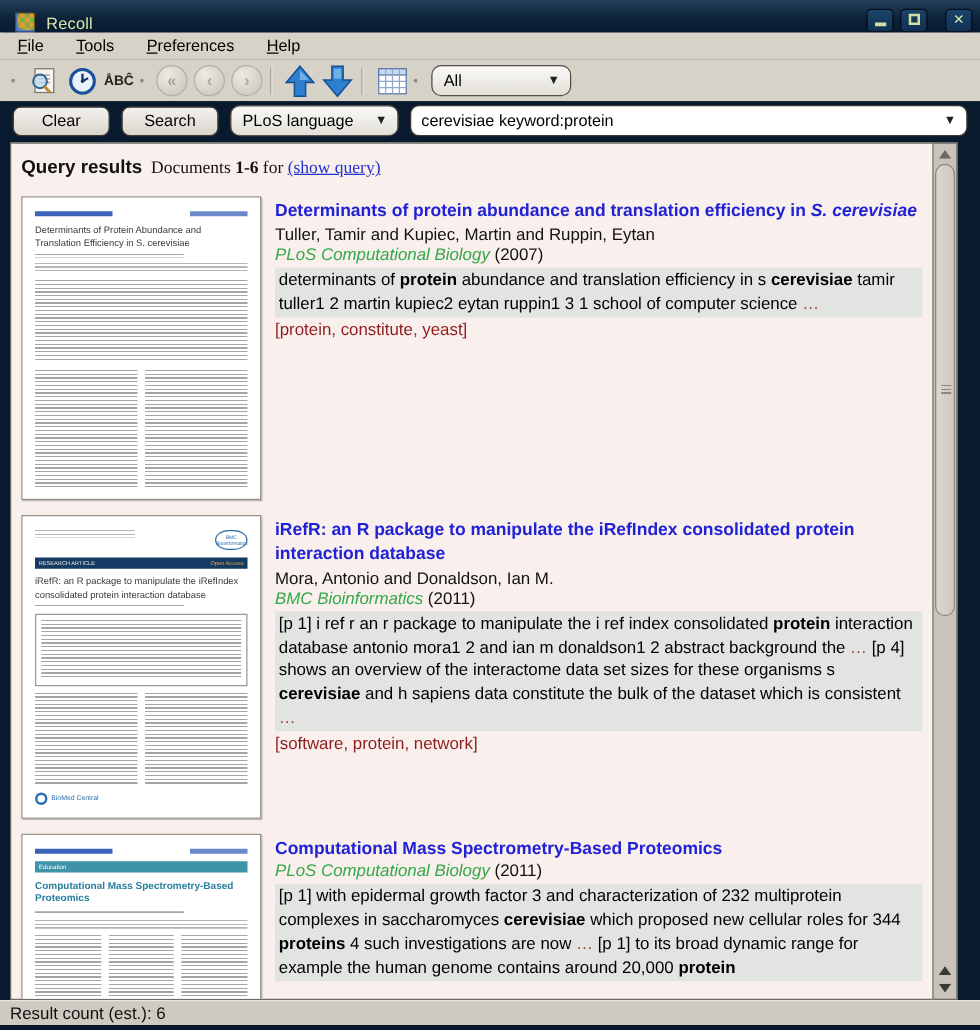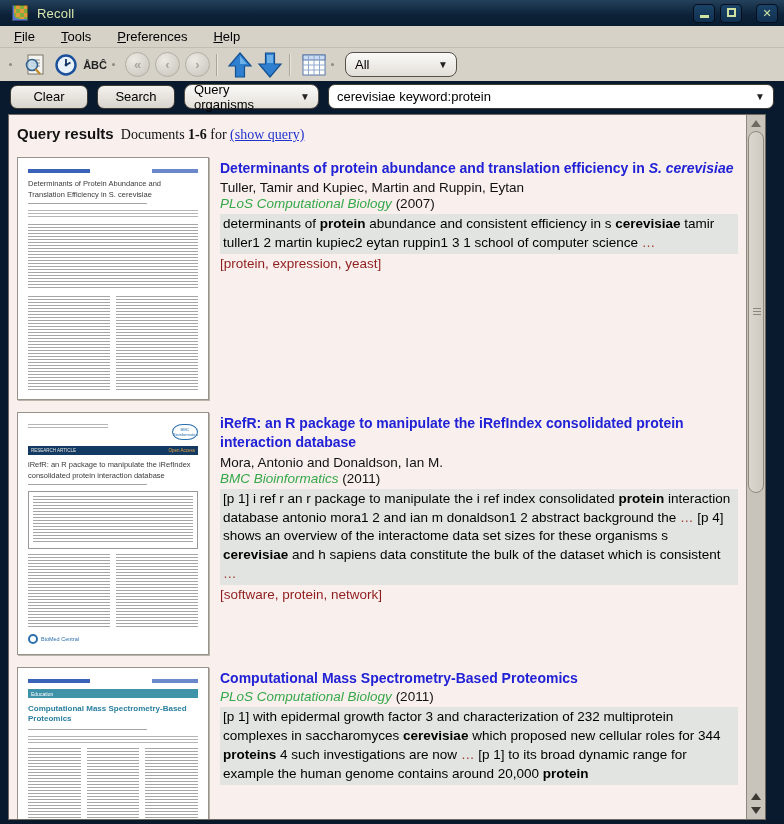--- a/index.html
+++ b/index.html
@@ -3,21 +3,21 @@
 <meta charset="utf-8">
 <style>
   * { margin:0; padding:0; box-sizing:border-box; }
   html,body { width:784px; height:824px; }
   body { font-family:"Liberation Sans","DejaVu Sans",sans-serif; font-size:13px; color:#111; }
 
   .window { width:784px; height:824px; background:#09182b; display:flex; flex-direction:column;
             box-shadow:inset 2px 0 0 #3f6fa3, inset -1px 0 0 #16304d; overflow:hidden; }
 
   
-  .titlebar { height:26px; flex:0 0 26px; display:flex; align-items:center; padding:0 6px 0 12px;
+  .titlebar { height:26px; flex:0 0 26px; display:flex; align-items:flex-end; padding:0 6px 0 12px;
               background:linear-gradient(#24415c, #0d2339 55%, #081c30); }
   .app-icon { width:16px; height:16px; margin-right:9px; border-radius:2px;
               background:
                 conic-gradient(#e09a3a 25%, #7fae3f 0 50%, #e09a3a 0 75%, #7fae3f 0) 0 0/8px 8px;
               box-shadow:inset 0 0 0 1px rgba(0,0,0,.4), inset 5px -5px 0 -3px #5577cc; }
   .titlebar-text { color:#d9e6ad; font-size:13px; letter-spacing:.2px; }
   .titlebar-spacer { flex:1; }
   .winbtn { width:22px; height:19px; margin-left:5px; border-radius:4px;
             background:linear-gradient(#1b4468,#103051); border:1px solid #050f1c;
             color:#cfe2a2; font-size:11px; line-height:17px; text-align:center; font-weight:bold; }
@@ -222,21 +222,21 @@
     <span class="combo cat">
       <span>All</span>
       <span class="chev">▼</span>
     </span>
   </div>
 
   <div class="searchrow">
     <button class="push-btn">Clear</button>
     <button class="push-btn">Search</button>
     <span class="combo mode-combo">
-      <span>Query organisms</span>
+      <span>PLoS language</span>
       <span class="chev">▼</span>
     </span>
     <span class="query-combo">
       <input type="text" value="cerevisiae keyword:protein" style="">
       <span class="chev">▼</span>
     </span>
   </div>
 
   <div class="main">
     <div class="results-viewport">
@@ -267,22 +267,22 @@
           </div>
 
         </div>
         <div class="result-body">
           <div class="r-title"><span>Determinants of protein abundance and translation efficiency in </span><span class="seg-i">S. cerevisiae</span></div>
           <div class="r-authors">Tuller, Tamir and Kupiec, Martin and Ruppin, Eytan</div>
           <div class="r-journal">
             <span class="jname">PLoS Computational Biology</span>
             <span>(2007)</span>
           </div>
-          <div class="r-snippet"><span>determinants of </span><span class="seg-b">protein</span><span> abundance and consistent efficiency in s </span><span class="seg-b">cerevisiae</span><span> tamir tuller1 2 martin kupiec2 eytan ruppin1 3 1 school of computer science </span><span class="seg-r"> …</span></div>
-          <div class="r-keywords">[protein, expression, yeast]</div>
+          <div class="r-snippet"><span>determinants of </span><span class="seg-b">protein</span><span> abundance and translation efficiency in s </span><span class="seg-b">cerevisiae</span><span> tamir tuller1 2 martin kupiec2 eytan ruppin1 3 1 school of computer science </span><span class="seg-r"> …</span></div>
+          <div class="r-keywords">[protein, constitute, yeast]</div>
         </div>
       </div>
 
       <div class="result">
         <div class="thumb">
           <div class="th-head">
             <div>
               <div class="lines-lt" style="width:80px; height:6px"></div>
             </div>
             <div class="bmc-logo">BMC Bioinformatics</div>
@@ -360,15 +360,18 @@
           </svg>
       </span>
       <span class="sb-arrow" style="bottom:2px">
         <svg width="10" height="7" viewBox="0 0 10 7">
             <path d="M5 7 L0 0 H10 Z" fill="#3c3933"></path>
           </svg>
       </span>
     </div>
   </div>
 
+  <div class="statusbar">
+    <span>Result count (est.): 6</span>
+  </div>
   <div class="bottom-edge"></div>
 
 </div>
 
 </body></html>

